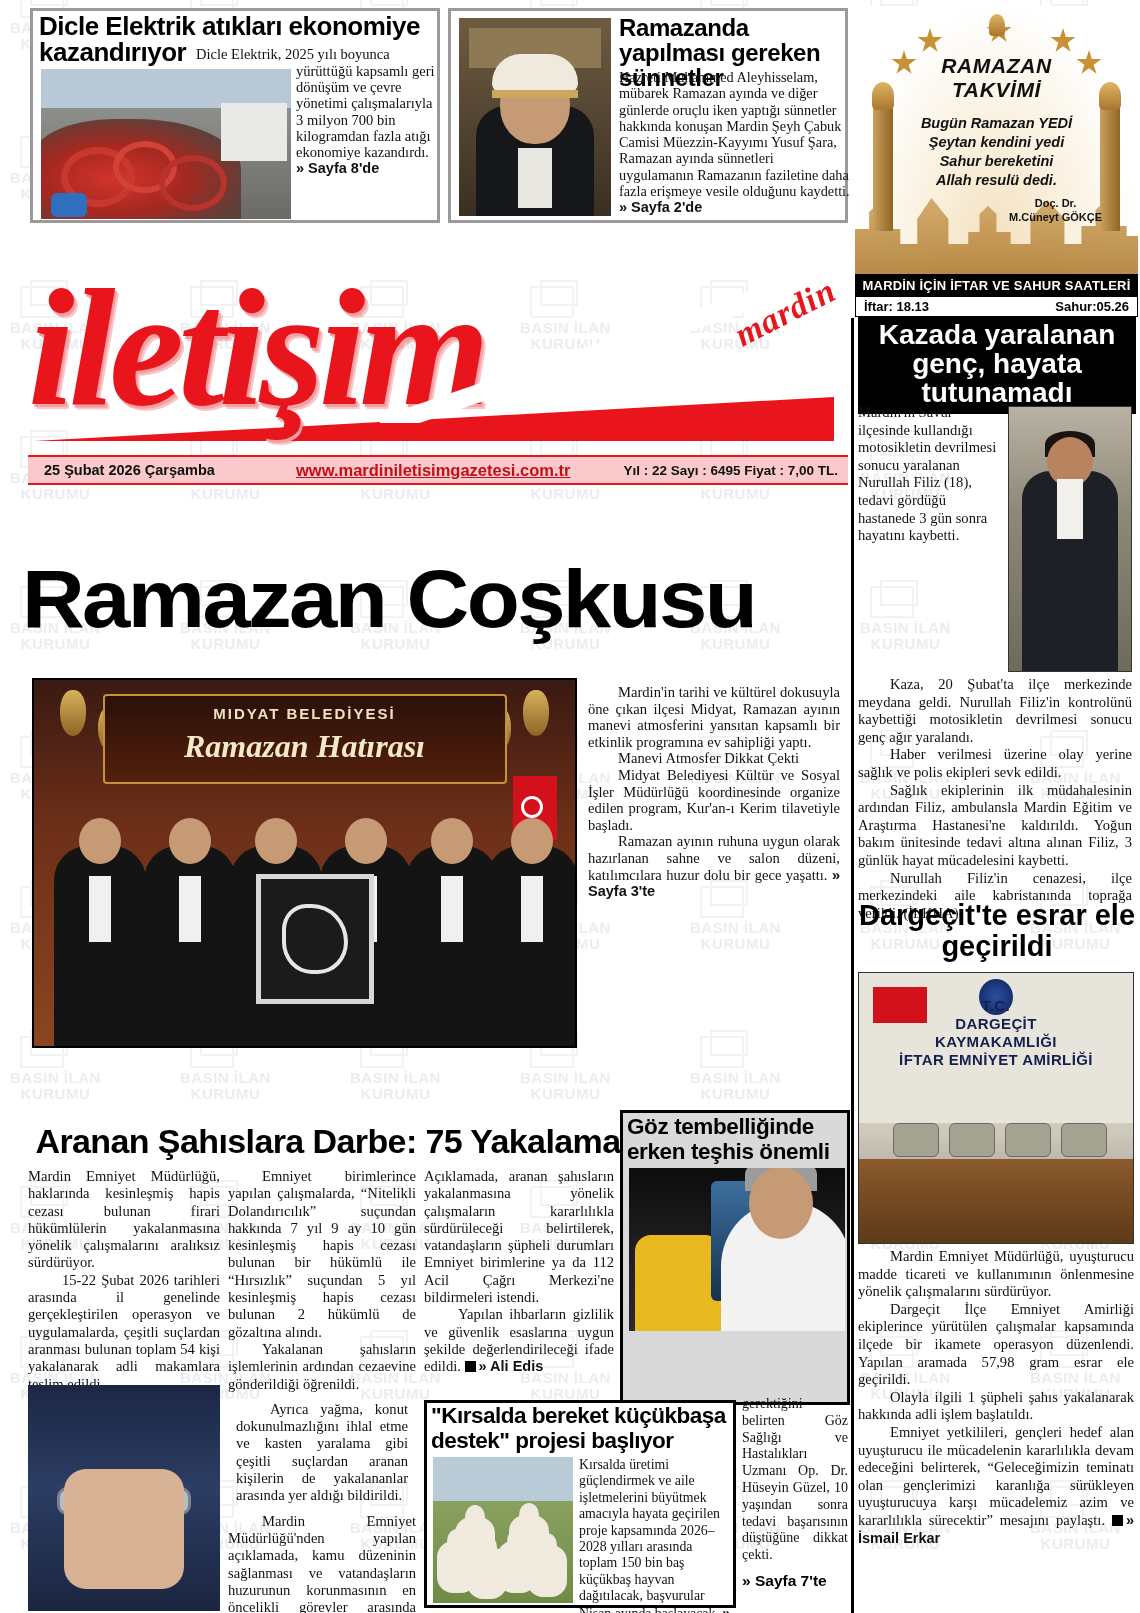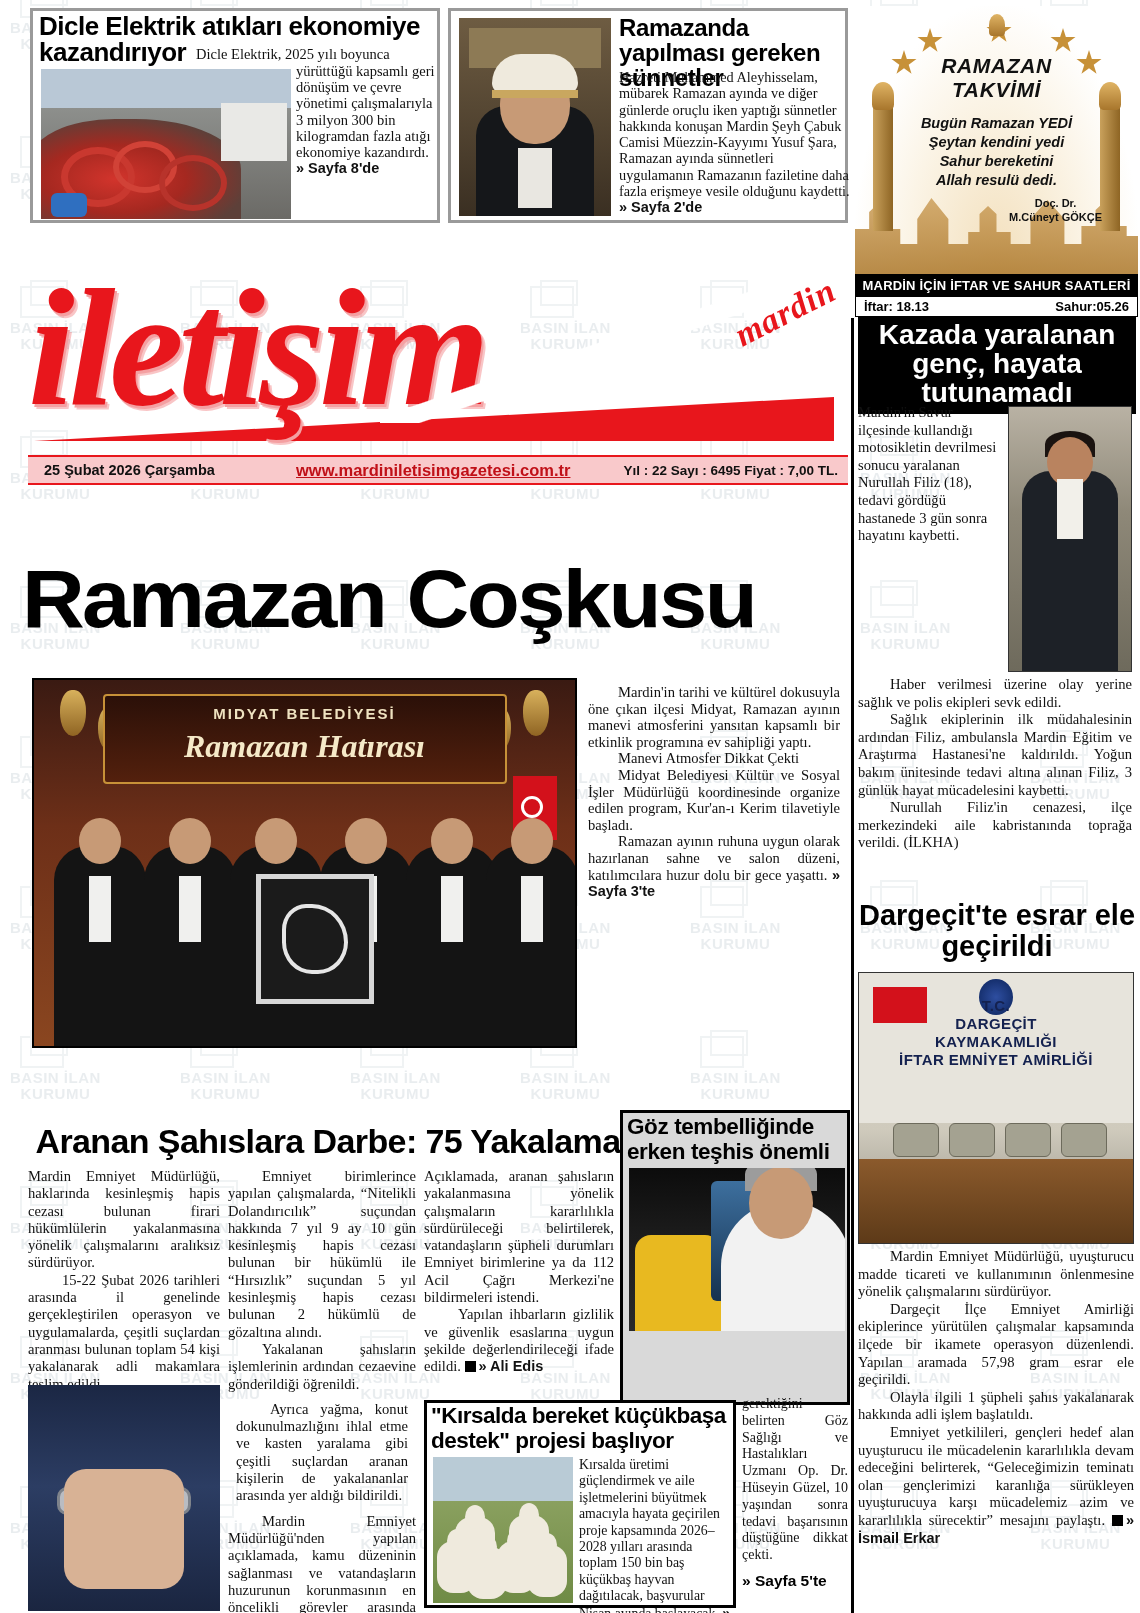--- a/index.html
+++ b/index.html
@@ -626,21 +626,21 @@
       <div style="position:absolute;inset:0;background:linear-gradient(#b9c8d6 0%,#b9c8d6 26%,#8d8f8c 26%,#6b6a66 100%);"></div>
       <div style="position:absolute;left:-10px;bottom:0;width:210px;height:100px;background:radial-gradient(ellipse at 40% 60%,#d2342c 0%,#a52820 40%,#5d4039 75%);border-radius:40% 50% 0 0;"></div>
       <div style="position:absolute;left:20px;bottom:12px;width:60px;height:46px;border:7px solid #c9382f;border-radius:50%;"></div>
       <div style="position:absolute;left:72px;bottom:26px;width:52px;height:40px;border:6px solid #d14237;border-radius:50%;"></div>
       <div style="position:absolute;left:118px;bottom:8px;width:56px;height:44px;border:6px solid #b8332b;border-radius:50%;"></div>
       <div style="position:absolute;left:10px;bottom:2px;width:36px;height:24px;background:#2f6fc0;border-radius:6px;"></div>
       <div style="position:absolute;right:4px;top:34px;width:66px;height:58px;background:#e9e9e6;"></div>
     </div>
     <div class="body-txt t">Dicle Elektrik, 2025 yılı boyunca</div>
     <div class="body-txt t low">
-      <span>yürüttüğü kapsamlı geri dönüşüm ve çevre yönetimi çalışmalarıyla 3 milyon 300 bin kilogramdan fazla atığı ekonomiye kazandırdı.</span>
+      <span>yürüttüğü kapsamlı geri dönüşüm ve çevre yönetimi çalışmalarıyla 3 milyon 700 bin kilogramdan fazla atığı ekonomiye kazandırdı.</span>
       <b class="cont-inline">» Sayfa 8'de</b>
     </div>
   </div>
 
   <div class="blk" id="topbox2">
     <div class="photo img">
       <div style="position:absolute;inset:0;background:linear-gradient(#6e5c42,#3a2f22);"></div>
       <div style="position:absolute;left:10px;top:10px;right:10px;height:40px;background:#8d7a55;"></div>
       <div style="position:absolute;left:50%;transform:translateX(-50%);bottom:0;width:118px;height:110px;background:#15171a;border-radius:30px 30px 0 0;"></div>
       <div style="position:absolute;left:50%;transform:translateX(-50%);bottom:72px;width:70px;height:78px;background:#c79a76;border-radius:48%;"></div>
@@ -765,20 +765,21 @@
     <div class="kp">
         <div class="person">
           <div class="hair"></div>
           <div class="hd"></div>
           <div class="sh"></div>
         </div>
       </div>
   </div>
   <div class="blk body-txt" id="kaza-t">Mardin'in Savur ilçesinde kullandığı motosikletin devrilmesi sonucu yaralanan Nurullah Filiz (18), tedavi gördüğü hastanede 3 gün sonra hayatını kaybetti.</div>
   <div class="blk body-txt" id="kaza-t2">
+    <p style="margin:0;text-indent:32px;">Kaza, 20 Şubat'ta ilçe merkezinde meydana geldi. Nurullah Filiz'in kontrolünü kaybettiği motosikletin devrilmesi sonucu genç ağır yaralandı.</p>
     <p style="margin:0;text-indent:32px;">Haber verilmesi üzerine olay yerine sağlık ve polis ekipleri sevk edildi.</p>
     <p style="margin:0;text-indent:32px;">Sağlık ekiplerinin ilk müdahalesinin ardından Filiz, ambulansla Mardin Eğitim ve Araştırma Hastanesi'ne kaldırıldı. Yoğun bakım ünitesinde tedavi altına alınan Filiz, 3 günlük hayat mücadelesini kaybetti.</p>
     <p style="margin:0;text-indent:32px;">Nurullah Filiz'in cenazesi, ilçe merkezindeki aile kabristanında toprağa verildi. (İLKHA)</p>
   </div>
 
   <div class="blk" id="darg-h">Dargeçit'te esrar ele geçirildi</div>
   <div class="blk" id="darg-photo">
     <div class="dp">
       <div class="wall"></div>
       <div class="flagtr"></div>
@@ -835,21 +836,21 @@
     <div class="hdl h">Göz tembelliğinde erken teşhis önemli</div>
     <div class="photo img">
       <div class="eye">
         <div class="kid"></div>
         <div class="mach"></div>
         <div class="doc"></div>
       </div>
     </div>
   </div>
   <div class="blk body-txt" id="goz-t2">gerektiğini belirten Göz Sağlığı ve Hastalıkları Uzmanı Op. Dr. Hüseyin Güzel, 10 yaşından sonra tedavi başarısının düştüğüne dikkat çekti.</div>
-  <div class="blk" id="goz-sayfa">» Sayfa 5'te</div>
+  <div class="blk" id="goz-sayfa">» Sayfa 7'te</div>
 
   <div class="blk" id="kir">
     <div class="hdl h">"Kırsalda bereket küçükbaşa destek" projesi başlıyor</div>
     <div class="photo img">
       <div class="sheep">
         <div class="s" style="left:4px;"></div>
         <div class="s" style="left:34px;bottom:4px;"></div>
         <div class="s" style="left:64px;"></div>
         <div class="s" style="left:94px;bottom:6px;"></div>
         <div class="s" style="left:22px;bottom:34px;"></div>

